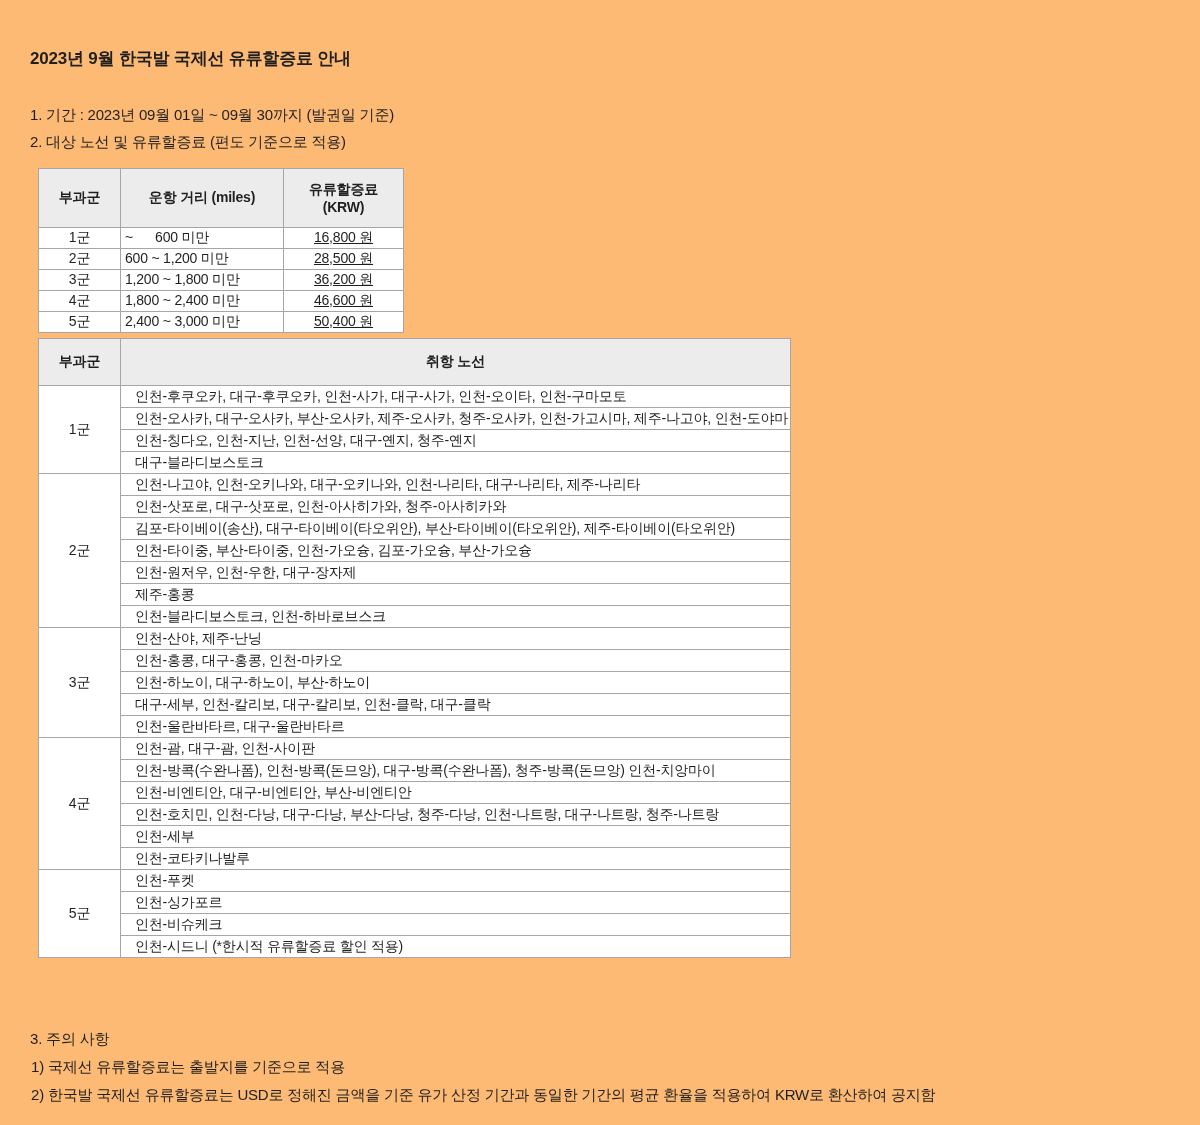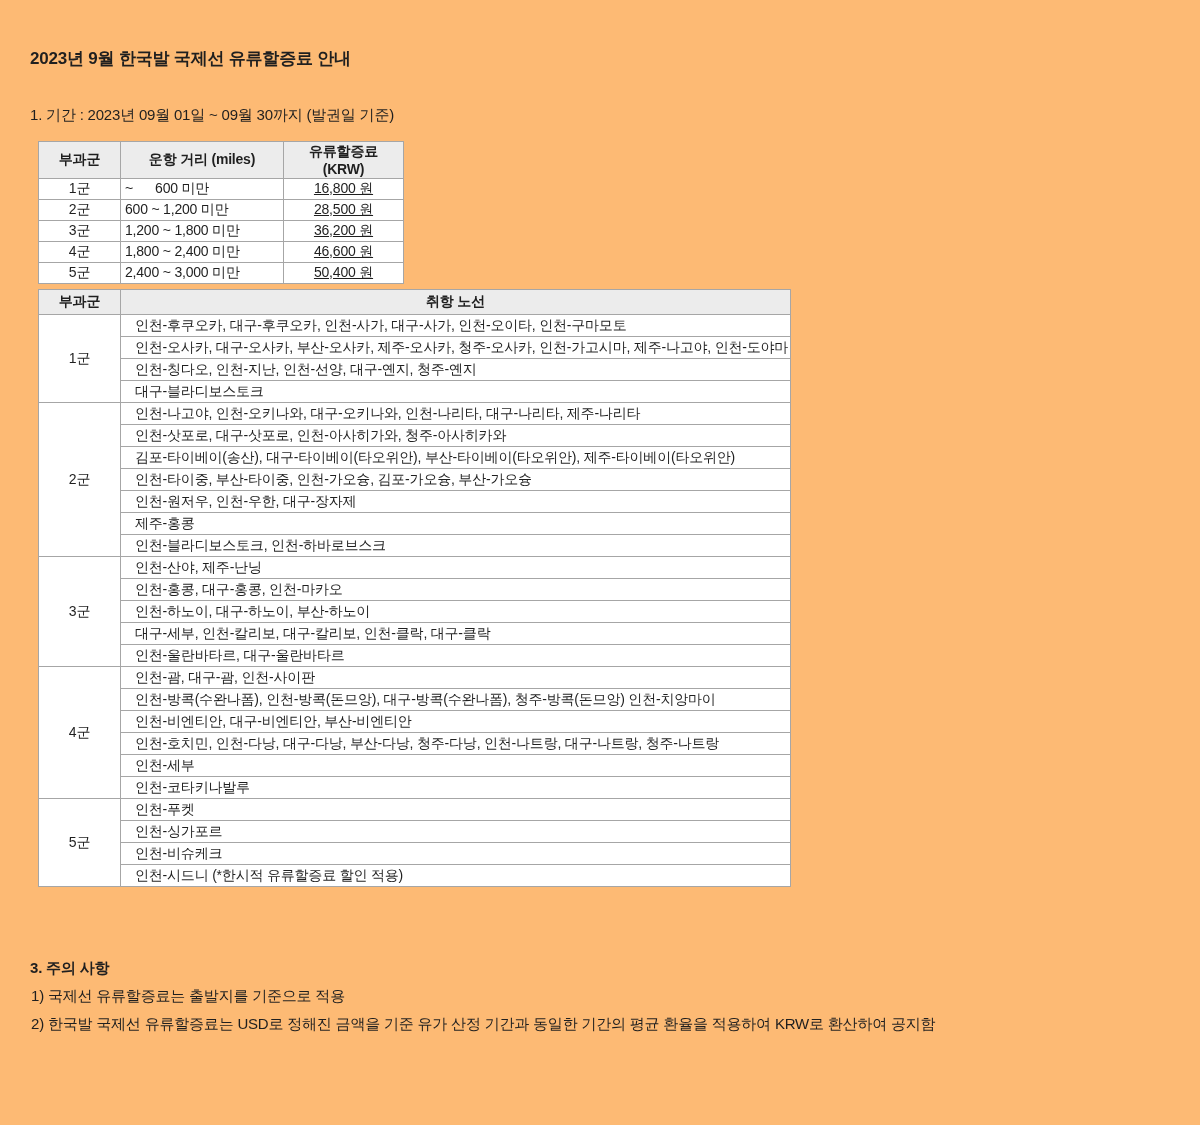--- a/index.html
+++ b/index.html
@@ -43,56 +43,57 @@
     font-size: 14px;
     letter-spacing: -0.2px;
     overflow: hidden;
   }
   table { border: 1px solid #6e6e6e; }
   th {
     background: #ececec;
     font-weight: bold;
     height: 22px;
     text-align: center;
-    padding: 1px 4px;
+    padding: 12px 4px;
   }
   td { height: 20px; padding: 0 4px; }
   table.routes td { height: 21px; }
   .col-group-cell { text-align: center; }
   .col-distance-cell { text-align: left; white-space: pre; }
   .col-fee-cell { text-align: center; white-space: pre; text-decoration: underline; }
   .col-route-cell { text-align: left; padding: 0 14px; white-space: nowrap; }
   .ref-caption {
     font-size: 15px;
     margin: 42px 0 0 0;
     letter-spacing: -0.2px;
   }
   .notes { margin-top: 67px; }
   .notes-heading {
     font-size: 15px;
-    font-weight: bold;
+    font-weight: normal;
     line-height: 27px;
     margin: 0;
     letter-spacing: -0.2px;
   }
   .note-line {
     font-size: 15px;
     line-height: 27px;
     margin: 1px;
     letter-spacing: -0.2px;
   }
 </style>
 </head>
 <body>
 
 <div class="page">
 
   <h1 class="doc-title">2023년 9월 한국발 국제선 유류할증료 안내</h1>
 
   <p class="intro-line">1. 기간 : 2023년 09월 01일 ~ 09월 30까지 (발권일 기준)</p>
+  <p class="intro-line">2. 대상 노선 및 유류할증료 (편도 기준으로 적용)</p>
 
   <table class="surcharge">
     <colgroup>
       <col style="width:82px">
       <col style="width:163px">
       <col style="width:120px">
     </colgroup>
     <thead>
       <tr>
         <th>부과군</th>

